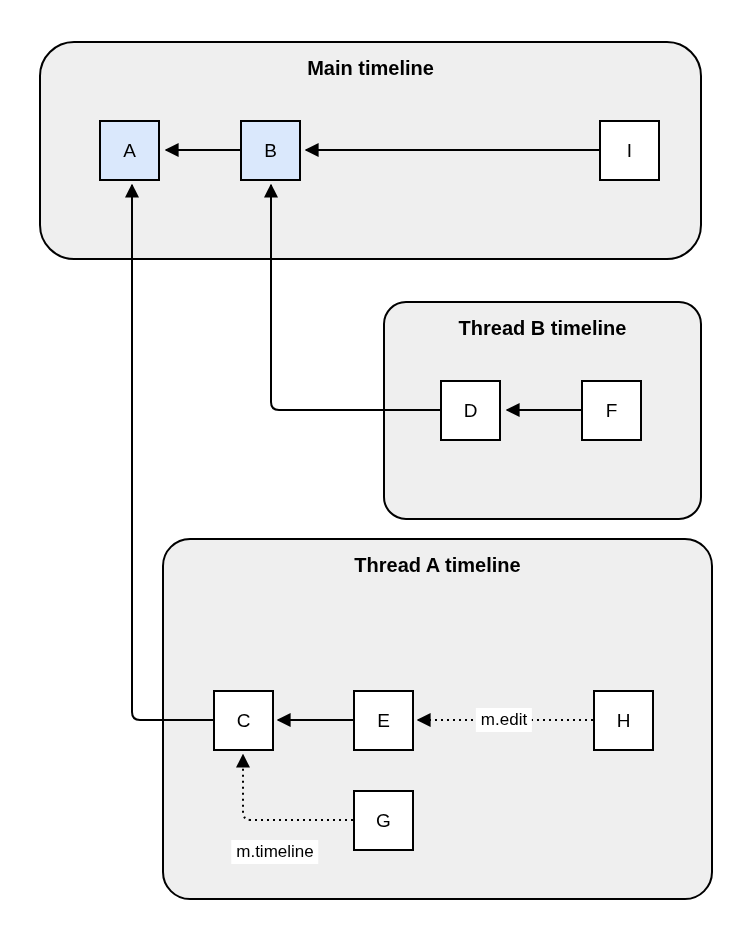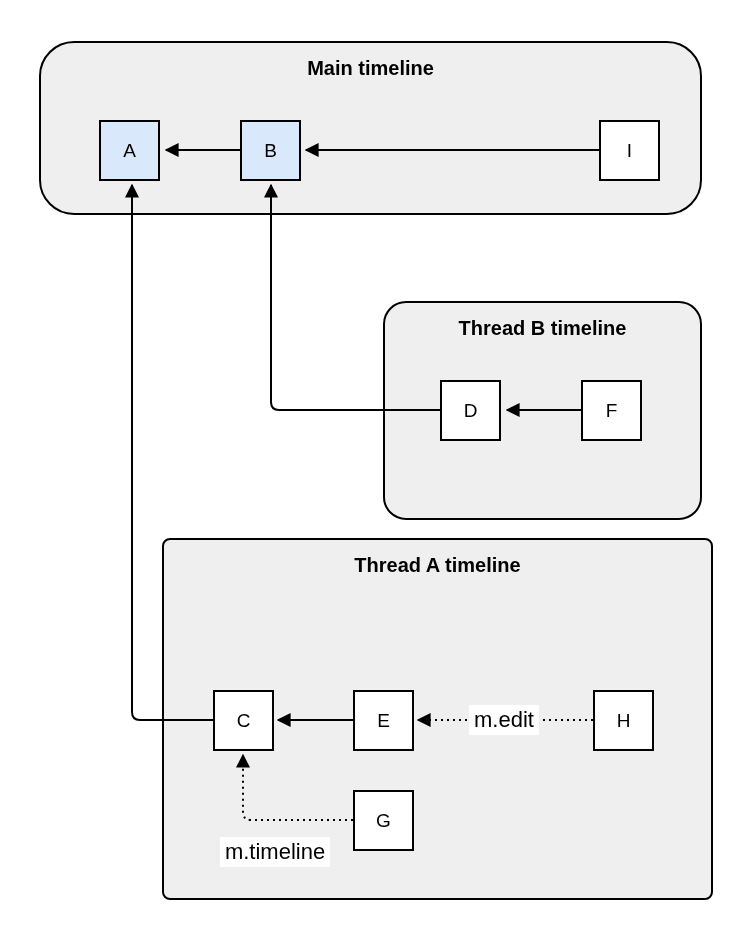--- a/index.html
+++ b/index.html
@@ -19,37 +19,37 @@
     background:#ffffff;border:2px solid #000000;
     display:flex;align-items:center;justify-content:center;
     font-size:19px;color:#000000;
   }
   .node.highlight{background:#dae8fc;}
   .edges-layer{position:absolute;left:0;top:0;width:756px;height:942px;pointer-events:none;}
   .edge{stroke:#000000;stroke-width:2;fill:none;}
   .edge.dotted{stroke-dasharray:2 4;}
   .edge-label{
     position:absolute;transform:translate(-50%,-50%);
-    background:#ffffff;padding:2px 5px;font-size:22px;color:#000000;white-space:nowrap;
+    background:#ffffff;padding:2px 5px;font-size:17px;color:#000000;white-space:nowrap;
   }
 </style>
 </head>
 <body>
 
 <div class="canvas">
 
-  <div class="container" style="left:39px;top:41px;width:663px;height:174px;border-radius:35px;">
+  <div class="container" style="left:39px;top:41px;width:663px;height:219px;border-radius:35px;">
     <div class="container-title">Main timeline</div>
   </div>
 
   <div class="container" style="left:383px;top:301px;width:319px;height:219px;border-radius:23px;">
     <div class="container-title">Thread B timeline</div>
   </div>
 
-  <div class="container" style="left:162px;top:538px;width:551px;height:362px;border-radius:8px;">
+  <div class="container" style="left:162px;top:538px;width:551px;height:362px;border-radius:28px;">
     <div class="container-title">Thread A timeline</div>
   </div>
 
   <svg class="edges-layer" width="756" height="942" viewBox="0 0 756 942">
     <defs>
       <marker id="arrow" viewBox="0 0 10 10" refX="9" refY="5" markerWidth="7" markerHeight="7" orient="auto-start-reverse">
         <path d="M 0 0 L 10 5 L 0 10 z" fill="#000000"></path>
       </marker>
     </defs>
     <path class="edge" d="M 599 150 L 306 150" marker-end="url(#arrow)"></path>

